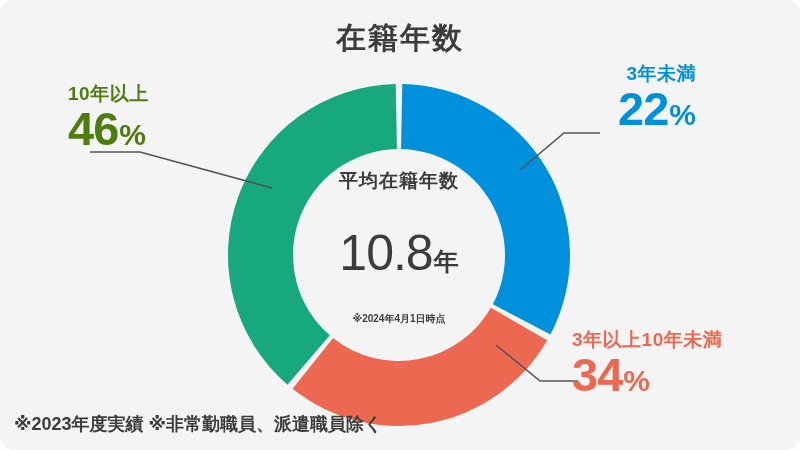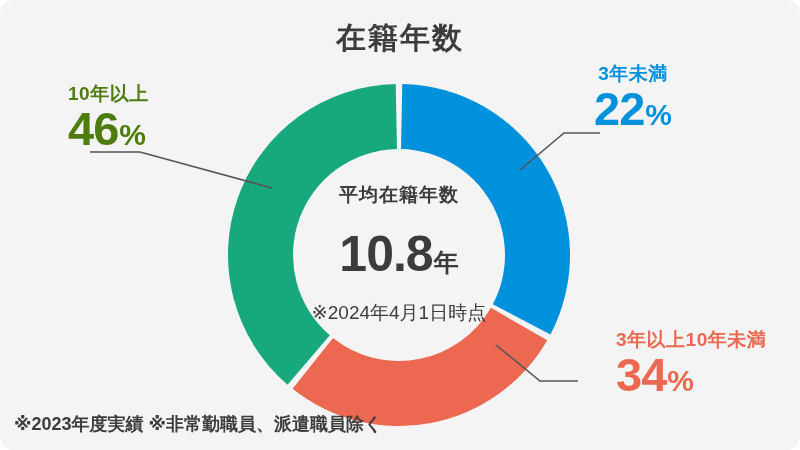--- a/index.html
+++ b/index.html
@@ -48,53 +48,54 @@
   
   #donut-center {
     position: absolute;
     left: 293px;
     top: 185px;
     width: 212px;
     height: 140px;
     display: flex;
     flex-direction: column;
     align-items: center;
-    justify-content: space-between;
+    justify-content: flex-end;
     text-align: center;
     pointer-events: none;
+    gap: 33px;
   }
   #center-caption {
     font-size: 19px;
     font-weight: 700;
     letter-spacing: 1px;
     color: #3c3c3c;
     line-height: 1.1;
   }
   #center-value-row {
     display: flex;
     align-items: baseline;
     justify-content: center;
     margin-top: 2px;
   }
   #center-value {
     font-size: 50px;
-    font-weight: 700;
+    font-weight: 400;
     letter-spacing: -1px;
     color: #3c3c3c;
     line-height: 1.05;
   }
   #center-unit {
     font-size: 25px;
     font-weight: 700;
     color: #3c3c3c;
     margin-left: 1px;
   }
   .center-note {
-    font-size: 19px;
-    font-weight: 400;
+    font-size: 10px;
+    font-weight: 700;
     color: #3c3c3c;
     line-height: 1.25;
     letter-spacing: 0px;
   }
 
   
   .callout { position: absolute; }
   .callout-name {
     font-size: 19px;
     font-weight: 700;
@@ -113,22 +114,22 @@
     font-weight: 700;
     letter-spacing: -1px;
   }
   .callout-sym {
     font-size: 30px;
     font-weight: 700;
     margin-left: 1px;
   }
 
   #callout-over10 { left: 68px; top: 84px; text-align: left; }
-  #callout-under3 { left: 594px; top: 64px; text-align: center; }
-  #callout-3to10  { left: 572px; top: 330px; text-align: left; margin-left: 44px; }
+  #callout-under3 { left: 618px; top: 64px; text-align: right; }
+  #callout-3to10  { left: 572px; top: 330px; text-align: left; }
 
   
   #leaders {
     position: absolute;
     left: 0; top: 0;
     width: 800px; height: 450px;
     pointer-events: none;
   }
 
   

